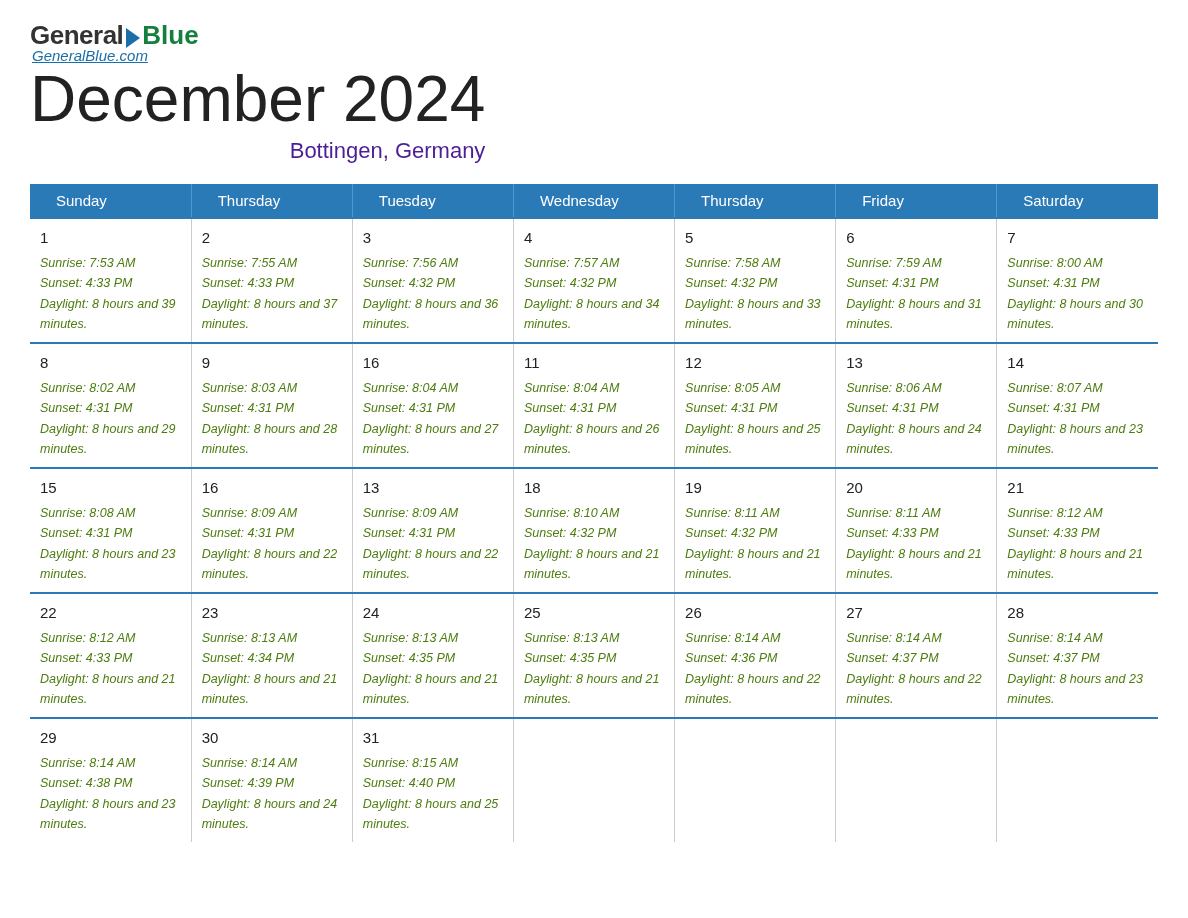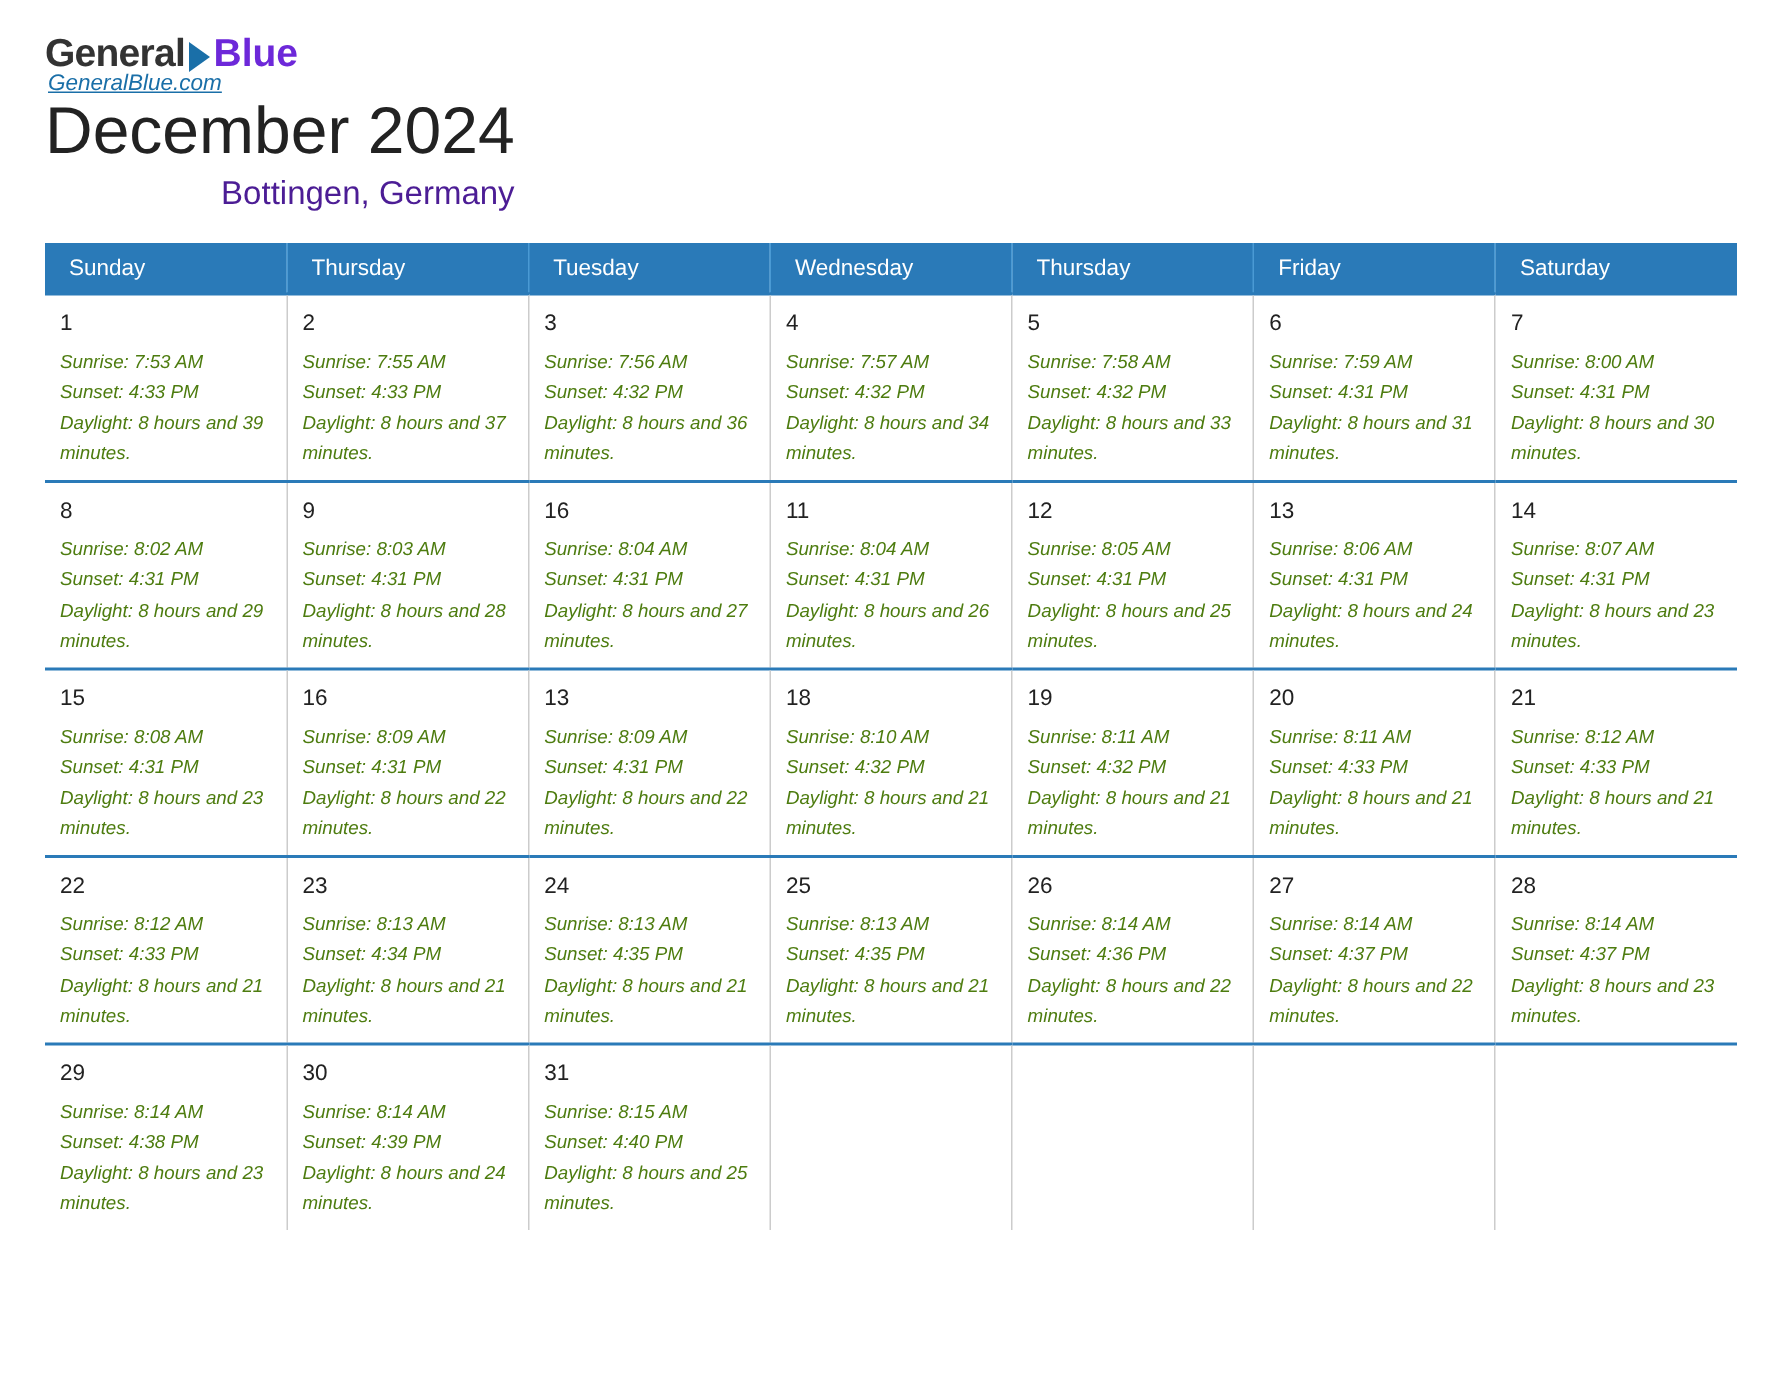--- a/index.html
+++ b/index.html
@@ -37,54 +37,54 @@
       height: 0;
       border-left: 14px solid #1a6fa8;
       border-top: 10px solid transparent;
       border-bottom: 10px solid transparent;
       margin-left: 3px;
       margin-top: 4px;
     }
     .logo-blue {
       font-size: 26px;
       font-weight: bold;
-      color: #6d28d9;
+      color: #15803d;
       margin-left: 2px;
     }
     .logo-subtitle {
       font-size: 15px;
       color: #1a6fa8;
       margin-top: -4px;
       font-style: italic;
       margin-left: 2px;
       text-decoration: underline;
     }
     .title-block {
       text-align: right;
     }
     .calendar-title {
-      font-size: 44px;
+      font-size: 64px;
       font-weight: normal;
       color: #222;
       line-height: 1.1;
     }
     .calendar-subtitle {
       font-size: 22px;
       color: #4c1d95;
       margin-top: 4px;
     }
     table {
       width: 100%;
       border-collapse: collapse;
       font-size: 13px;
     }
     thead tr th {
       background-color: #2a7ab8;
       color: #fff;
-      padding: 8px 16px;
+      padding: 8px 26px;
       text-align: left;
       font-size: 15px;
       font-weight: normal;
       border-right: 1px solid #4a9ad4;
     }
     thead tr th:last-child {
       border-right: none;
     }
     tbody tr td {
       vertical-align: top;

